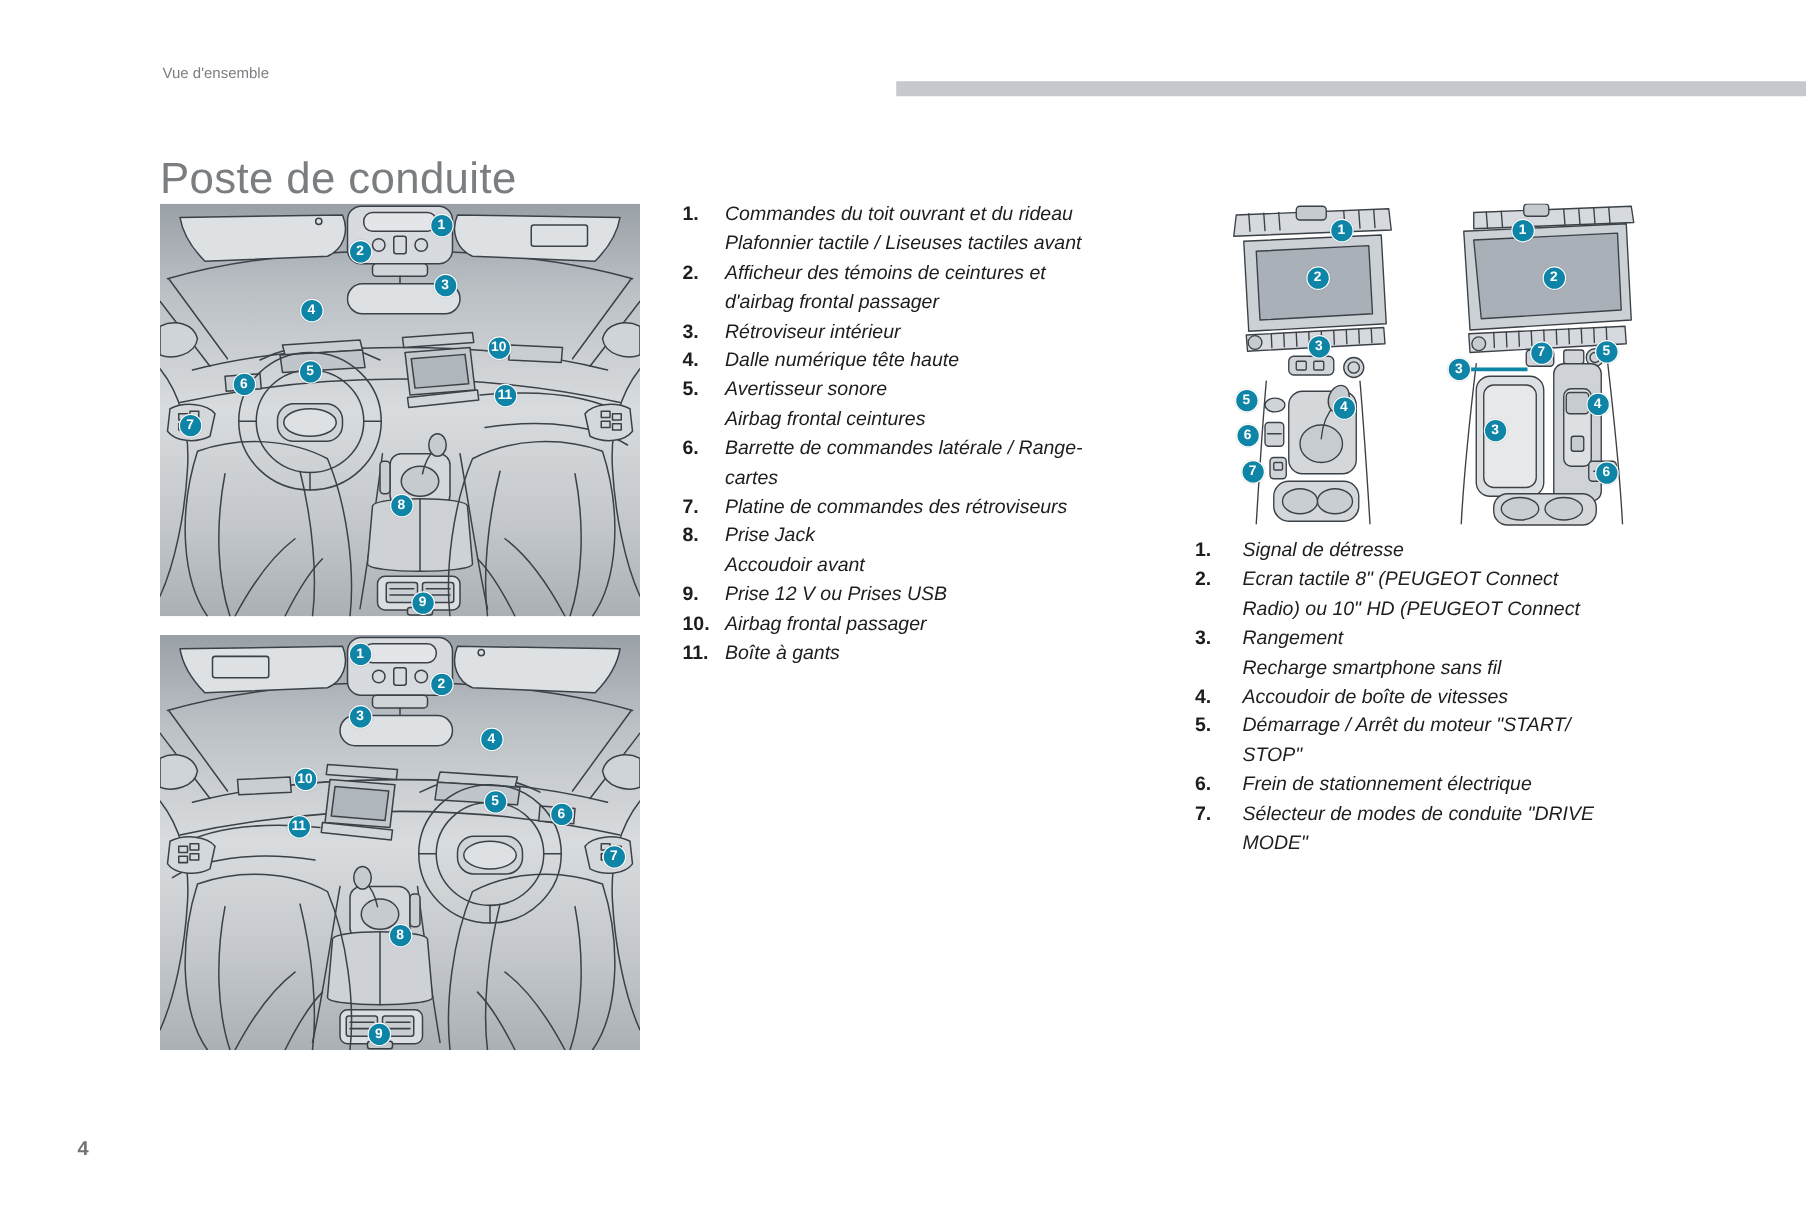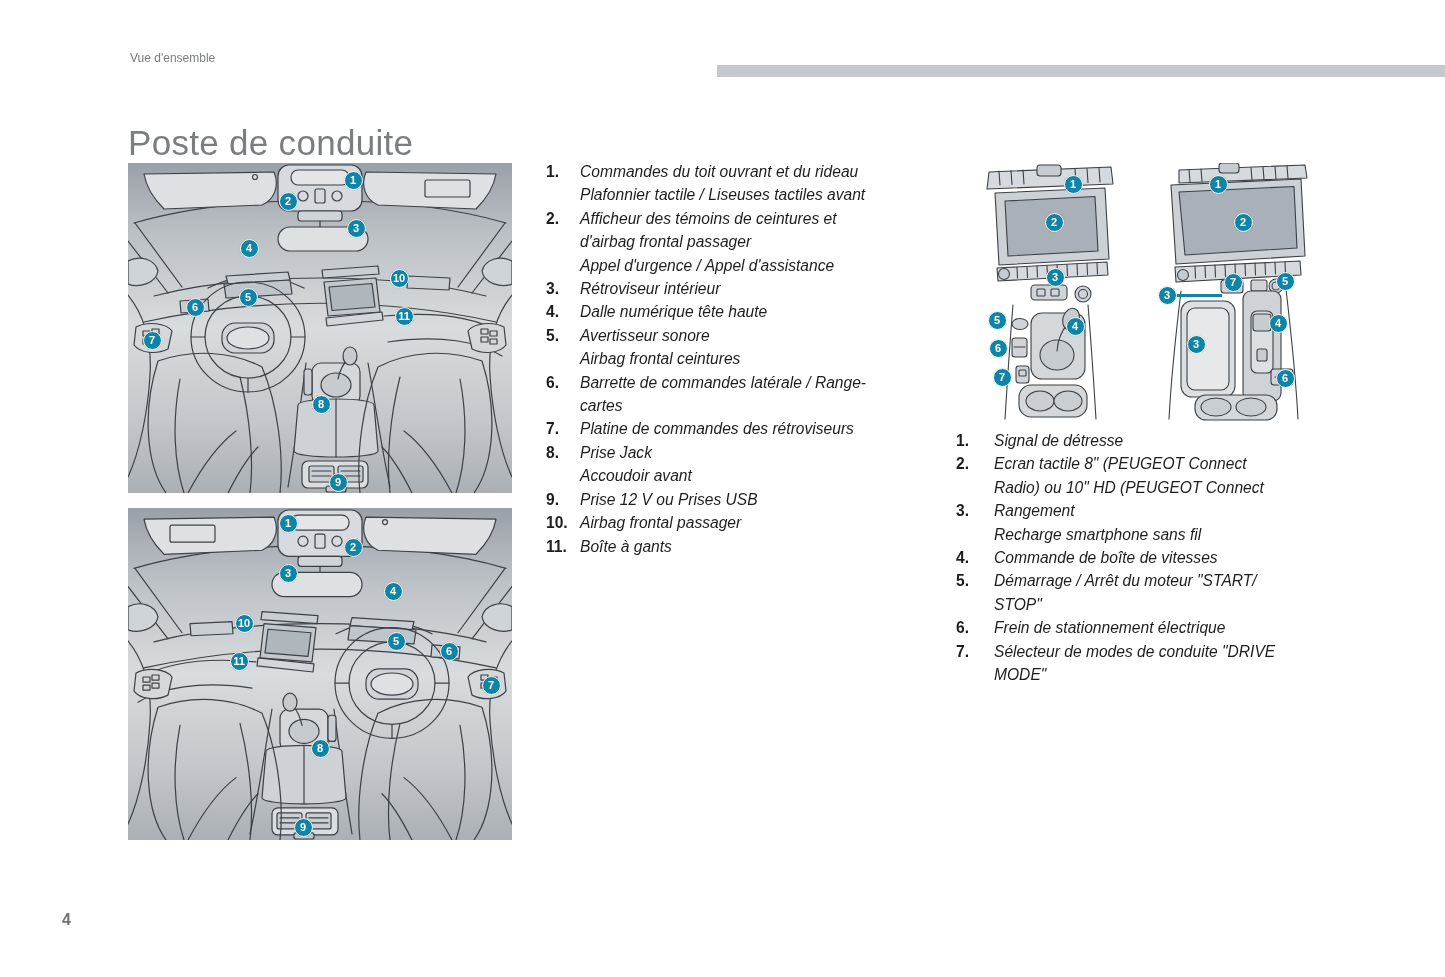--- a/index.html
+++ b/index.html
@@ -268,21 +268,20 @@
       <span class="txt">
         <div class="line">Commandes du toit ouvrant et du rideau</div>
         <div class="line">Plafonnier tactile / Liseuses tactiles avant</div>
       </span>
     </div>
     <div class="li">
       <span class="num">2.</span>
       <span class="txt">
         <div class="line">Afficheur des témoins de ceintures et</div>
         <div class="line">d'airbag frontal passager</div>
-        <div class="line">Appel d'urgence / Appel d'assistance</div>
       </span>
     </div>
     <div class="li">
       <span class="num">3.</span>
       <span class="txt">
         <div class="line">Rétroviseur intérieur</div>
       </span>
     </div>
     <div class="li">
       <span class="num">4.</span>
@@ -353,21 +352,21 @@
     <div class="li">
       <span class="num">3.</span>
       <span class="txt">
         <div class="line">Rangement</div>
         <div class="line">Recharge smartphone sans fil</div>
       </span>
     </div>
     <div class="li">
       <span class="num">4.</span>
       <span class="txt">
-        <div class="line">Commande de boîte de vitesses</div>
+        <div class="line">Accoudoir de boîte de vitesses</div>
       </span>
     </div>
     <div class="li">
       <span class="num">5.</span>
       <span class="txt">
         <div class="line">Démarrage / Arrêt du moteur "START/</div>
         <div class="line">STOP"</div>
       </span>
     </div>
     <div class="li">

